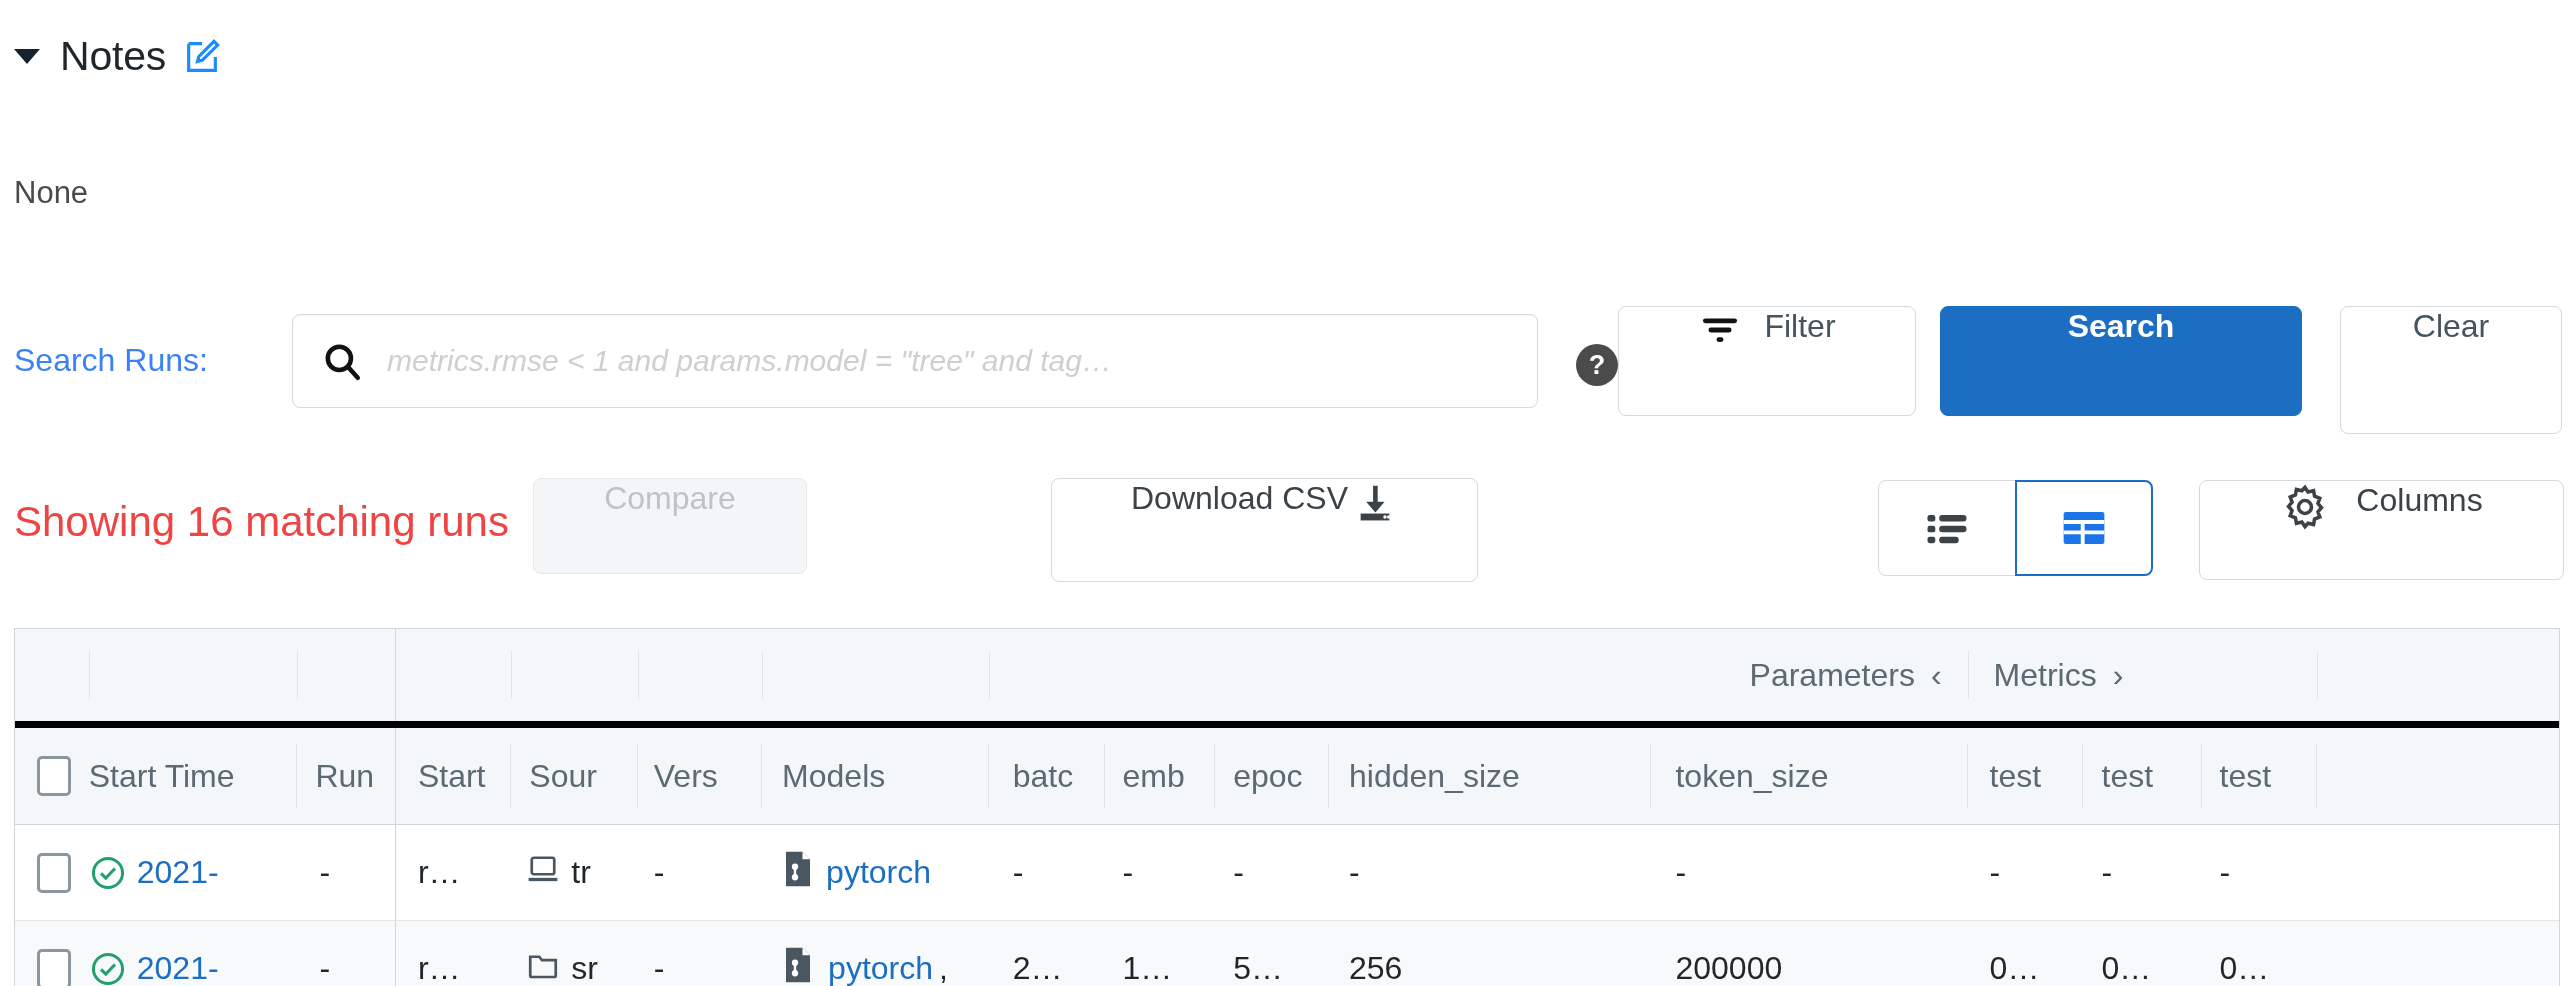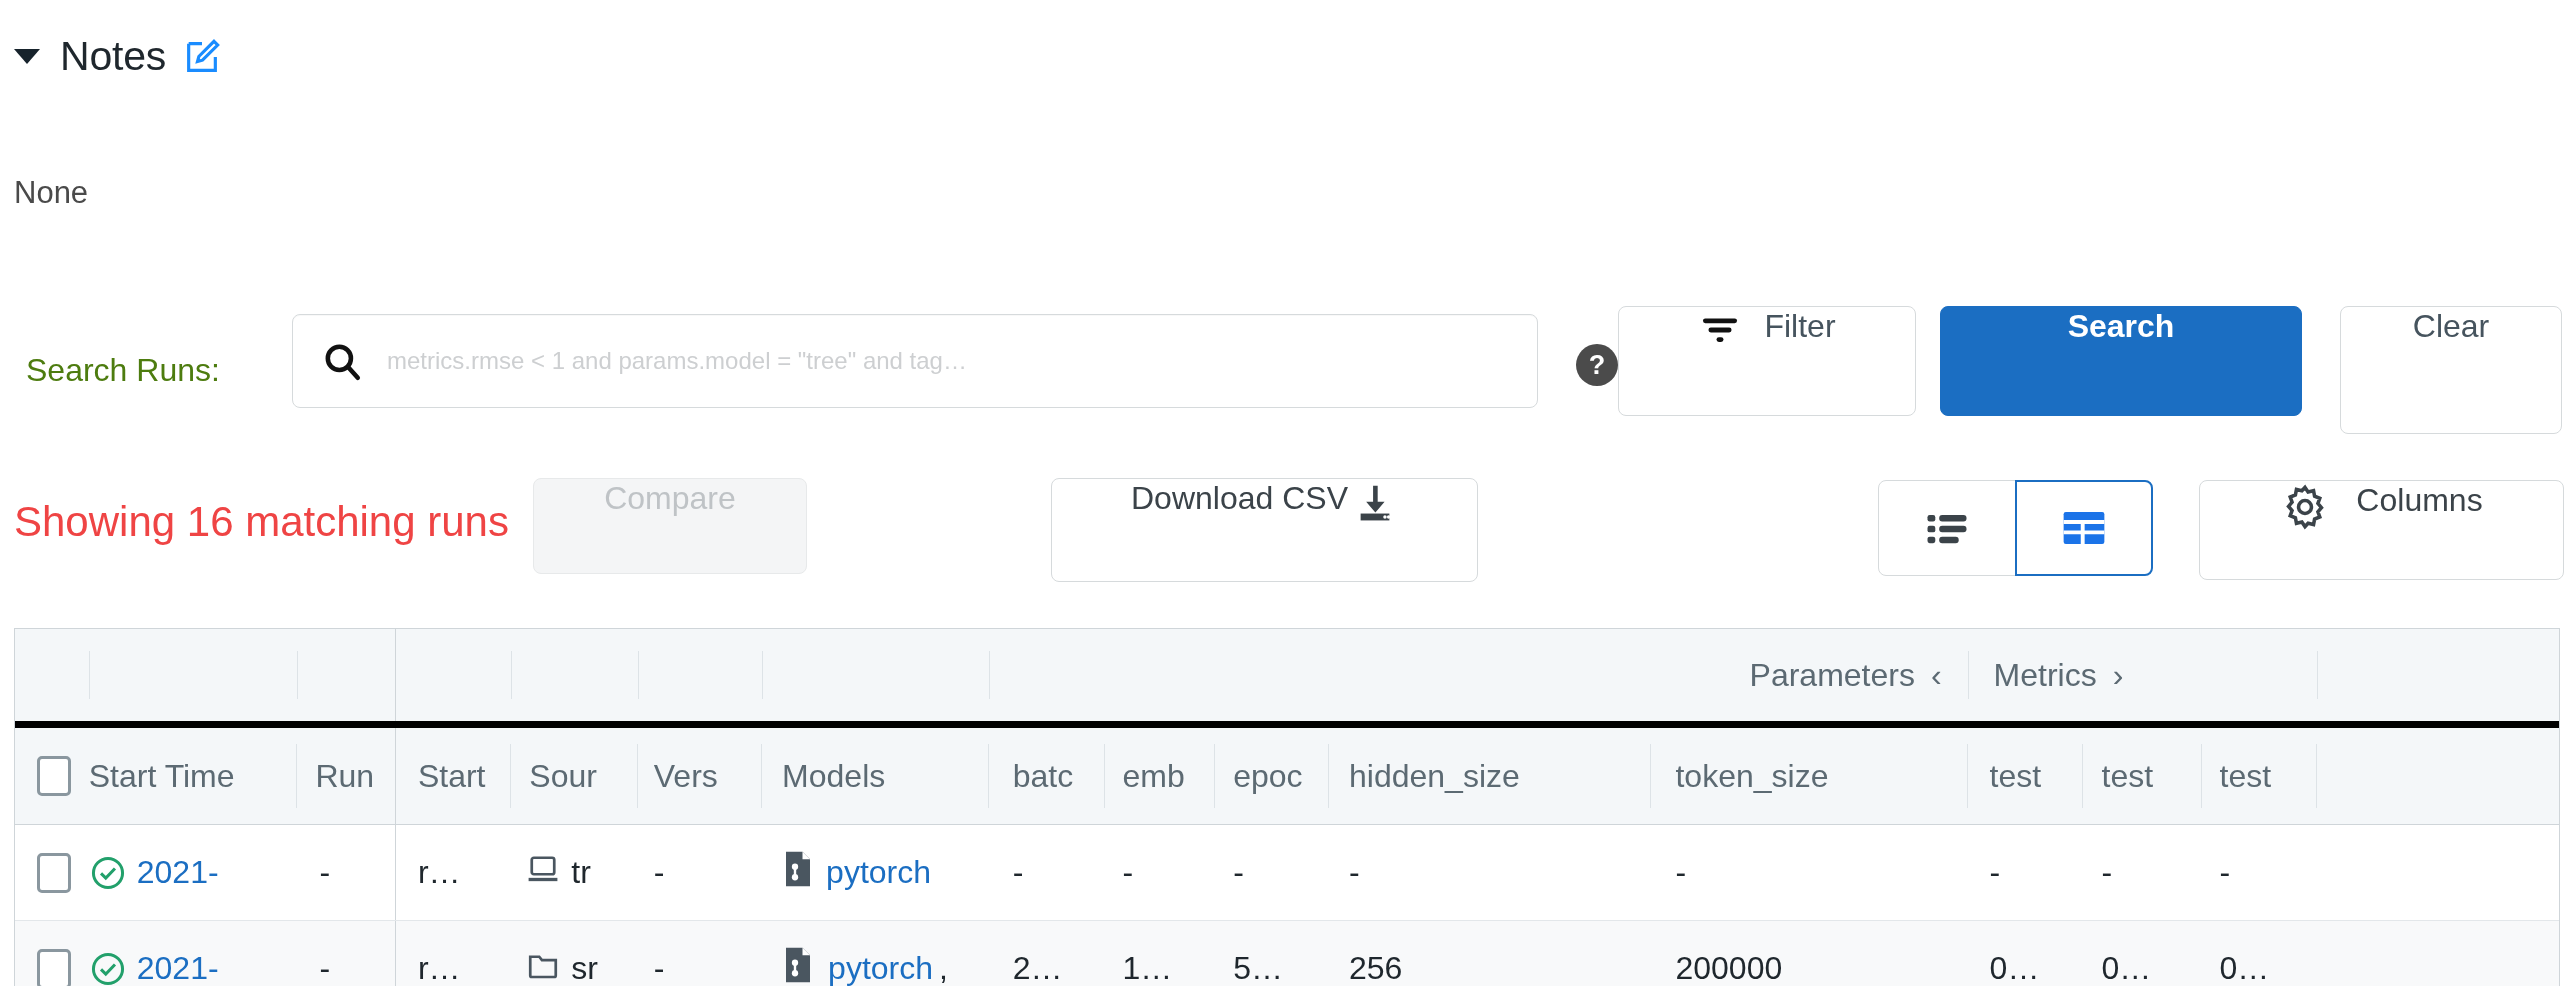--- a/index.html
+++ b/index.html
@@ -45,40 +45,41 @@
   }
 
   
   .search-row {
     position: absolute;
     left: 14px; top: 300px;
     width: 2546px;
     height: 118px;
   }
   .search-label {
-    position: absolute; left: 12px; top: 42px;
-    font-size: 32px; color: #4d7c0f; margin-top: 10px;
+    position: absolute; left: 0; top: 42px;
+    font-size: 32px; color: #3b82f6;
   }
   .search-box {
     position: absolute;
     left: 278px; top: 14px;
     width: 1246px; height: 94px;
     border: 1px solid #d6dadc;
     border-radius: 8px;
     background: #fff;
     display: flex; align-items: center;
     box-shadow: inset 0 1px 1px rgba(0,0,0,0.03);
   }
   .search-icon-wrap { margin-left: 28px; margin-right: 22px; display:flex; align-items:center; }
   .search-input {
     border: none; outline: none; background: transparent;
     font-family: "Liberation Sans", sans-serif;
-    font-size: 24px;
+    font-size: 30px;
     width: 1120px;
     color: #1f272d;
+    font-style: italic;
   }
   .search-input::placeholder { color: #cdcfd1; }
 
   .help-badge {
     position: absolute; left: 1562px; top: 44px;
     width: 42px; height: 42px; border-radius: 50%;
     background: #4b4b4b; color: #fff;
     display: flex; align-items: center; justify-content: center;
     font-size: 27px; font-weight: bold; cursor: pointer;
   }

